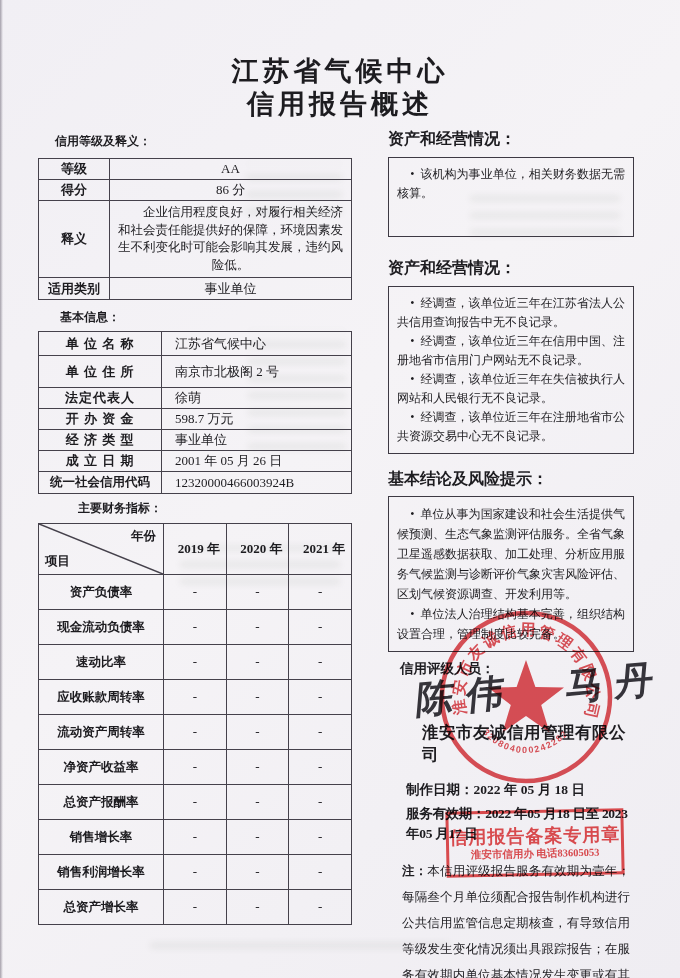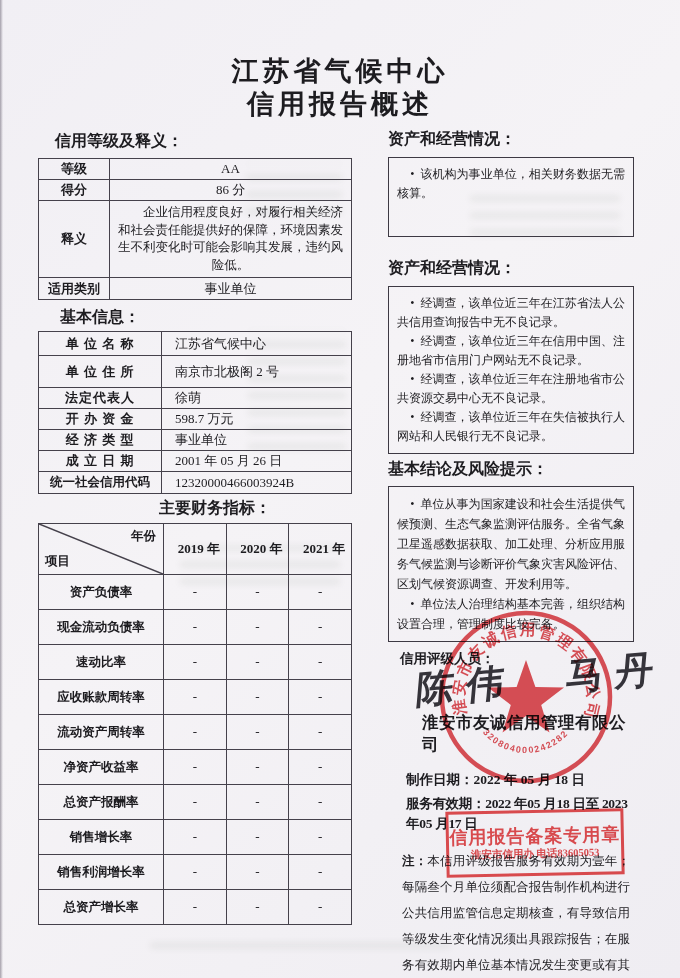--- a/index.html
+++ b/index.html
@@ -11,26 +11,26 @@
   }
   .scan-edge{position:absolute;left:0;top:0;bottom:0;width:3px;
     background:linear-gradient(to right,rgba(70,62,80,.45),rgba(70,62,80,0));}
   .bleed{position:absolute;filter:blur(3px);opacity:.16;pointer-events:none;
     background:repeating-linear-gradient(0deg,rgba(110,125,105,.55) 0 7px,rgba(110,125,105,0) 7px 17px);}
   .title{position:absolute;top:55px;left:0;width:100%;text-align:center;
     font-size:27px;font-weight:bold;letter-spacing:4px;line-height:33px;}
   
   .col-left{position:absolute;left:38px;top:132px;width:314px;}
   .col-right{position:absolute;left:388px;top:130px;width:246px;}
-  .h-left{font-size:16px;font-weight:bold;line-height:18px;margin:0 0 8px 17px;}
+  .h-left{font-size:12px;font-weight:bold;line-height:18px;margin:0 0 8px 17px;}
   .h-left.b2{margin:8px 0 5px 22px;}
-  .h-left.b3{margin:5px 0 6px 40px;text-align:center;}
+  .h-left.b3{margin:5px 0 6px 40px;}
   .h-right{font-size:16px;font-weight:bold;line-height:18px;text-align:left;margin:0 0 9px 0;}
   .h-right.s2{margin-top:22px;}
-  .h-right.s3{margin-top:6px;margin-bottom:8px;}
+  .h-right.s3{margin-top:16px;margin-bottom:8px;}
   table{border-collapse:collapse;width:100%;table-layout:fixed;}
   td{border:1px solid #45414b;font-size:13px;padding:1px 4px;vertical-align:middle;}
   td.lbl{font-weight:bold;text-align:center;}
   td.val{text-align:center;}
   td.val-left{text-align:left;padding-left:13px;}
   .shiyi{text-align:left;padding:3px 8px;line-height:17.5px;text-indent:2em;font-size:12.5px;}
   .rating .lbl{width:62px;}
   .basic .lbl{width:114px;letter-spacing:1px;}
   .basic .lbl.code{letter-spacing:0;font-size:12.5px;}
   .fin td{height:32px;}
@@ -220,22 +220,22 @@
   <div class="col-right">
     <div class="h-right">资产和经营情况：</div>
     <div class="box box1">
       <p><span>•</span>&nbsp;&nbsp;<span>该机构为事业单位，相关财务数据无需核算。</span></p>
     </div>
 
     <div class="h-right s2">资产和经营情况：</div>
     <div class="box">
       <p><span>•</span>&nbsp;&nbsp;<span>经调查，该单位近三年在江苏省法人公共信用查询报告中无不良记录。</span></p>
       <p><span>•</span>&nbsp;&nbsp;<span>经调查，该单位近三年在信用中国、注册地省市信用门户网站无不良记录。</span></p>
+      <p><span>•</span>&nbsp;&nbsp;<span>经调查，该单位近三年在失信被执行人网站和人民银行无不良记录。</span></p>
       <p><span>•</span>&nbsp;&nbsp;<span>经调查，该单位近三年在注册地省市公共资源交易中心无不良记录。</span></p>
-      <p><span>•</span>&nbsp;&nbsp;<span>经调查，该单位近三年在失信被执行人网站和人民银行无不良记录。</span></p>
     </div>
 
     <div class="h-right s3">基本结论及风险提示：</div>
     <div class="box box3">
       <p><span>•</span>&nbsp;&nbsp;<span>单位从事为国家建设和社会生活提供气候预测、生态气象监测评估服务。全省气象卫星遥感数据获取、加工处理、分析应用服务气候监测与诊断评价气象灾害风险评估、区划气候资源调查、开发利用等。</span></p>
       <p><span>•</span>&nbsp;&nbsp;<span>单位法人治理结构基本完善，组织结构设置合理，管理制度比较完备。</span></p>
     </div>
 
     <div class="rater">信用评级人员：</div>
     <div class="sig-wrap">

